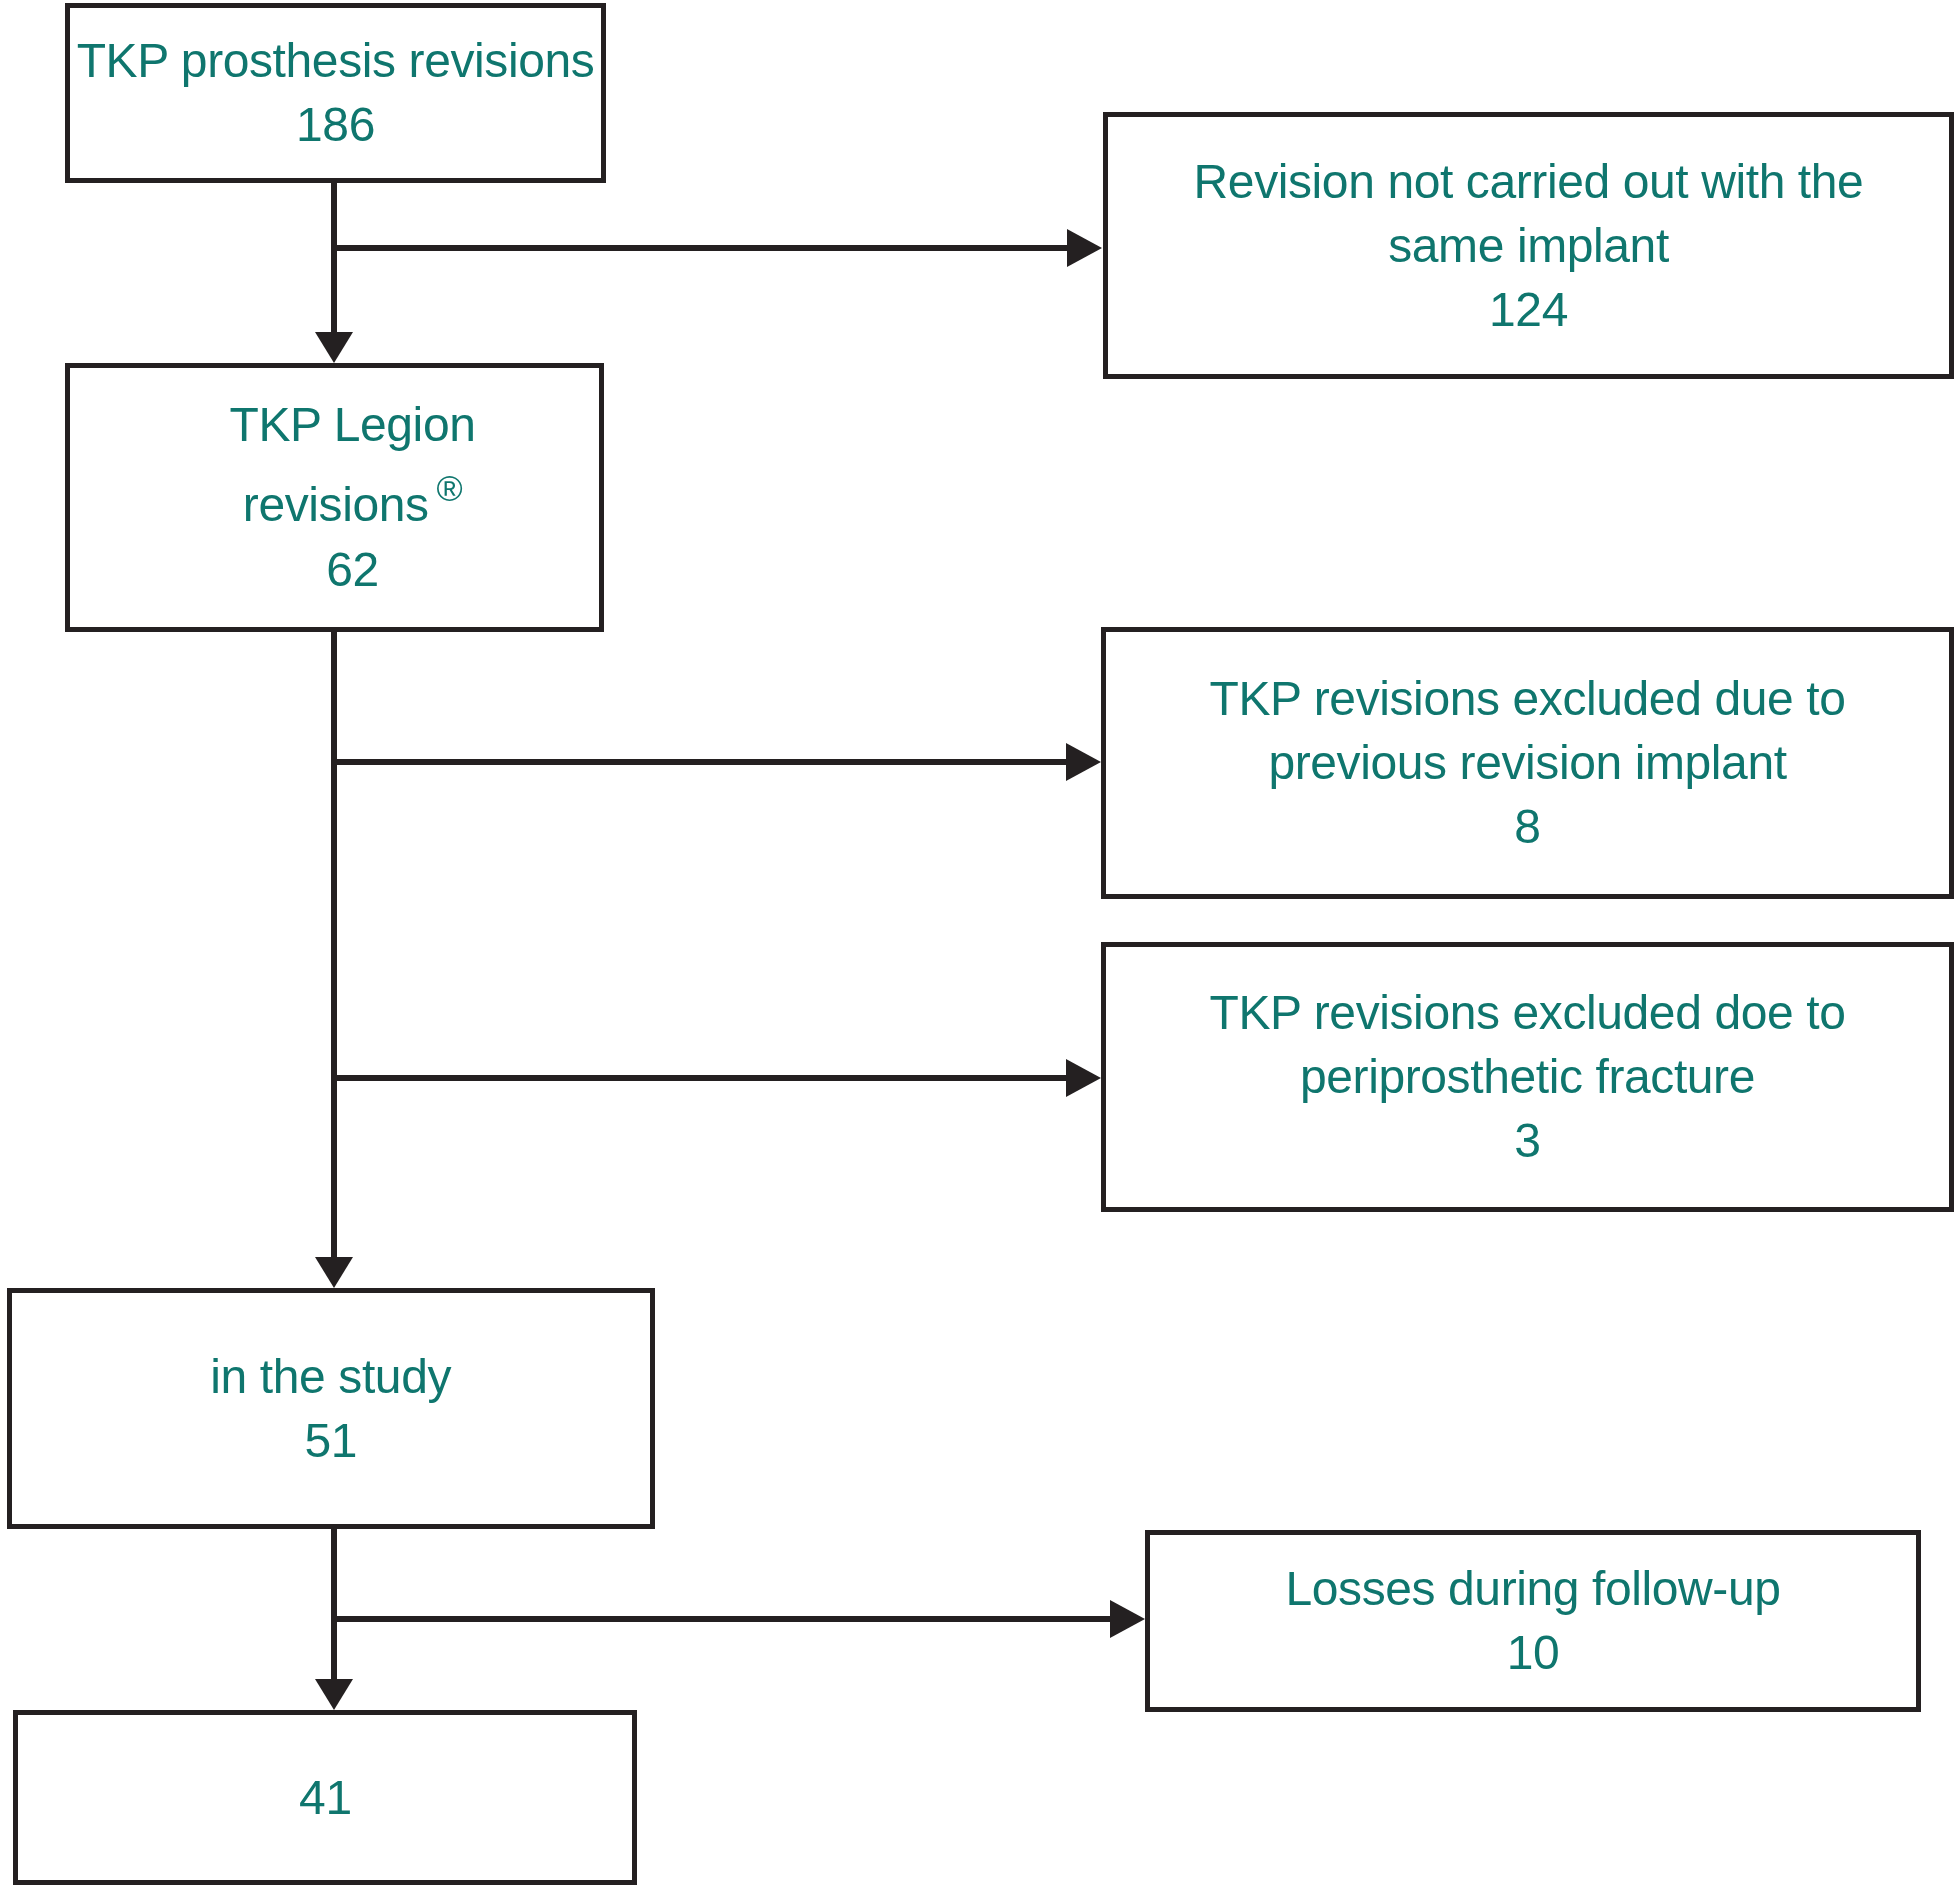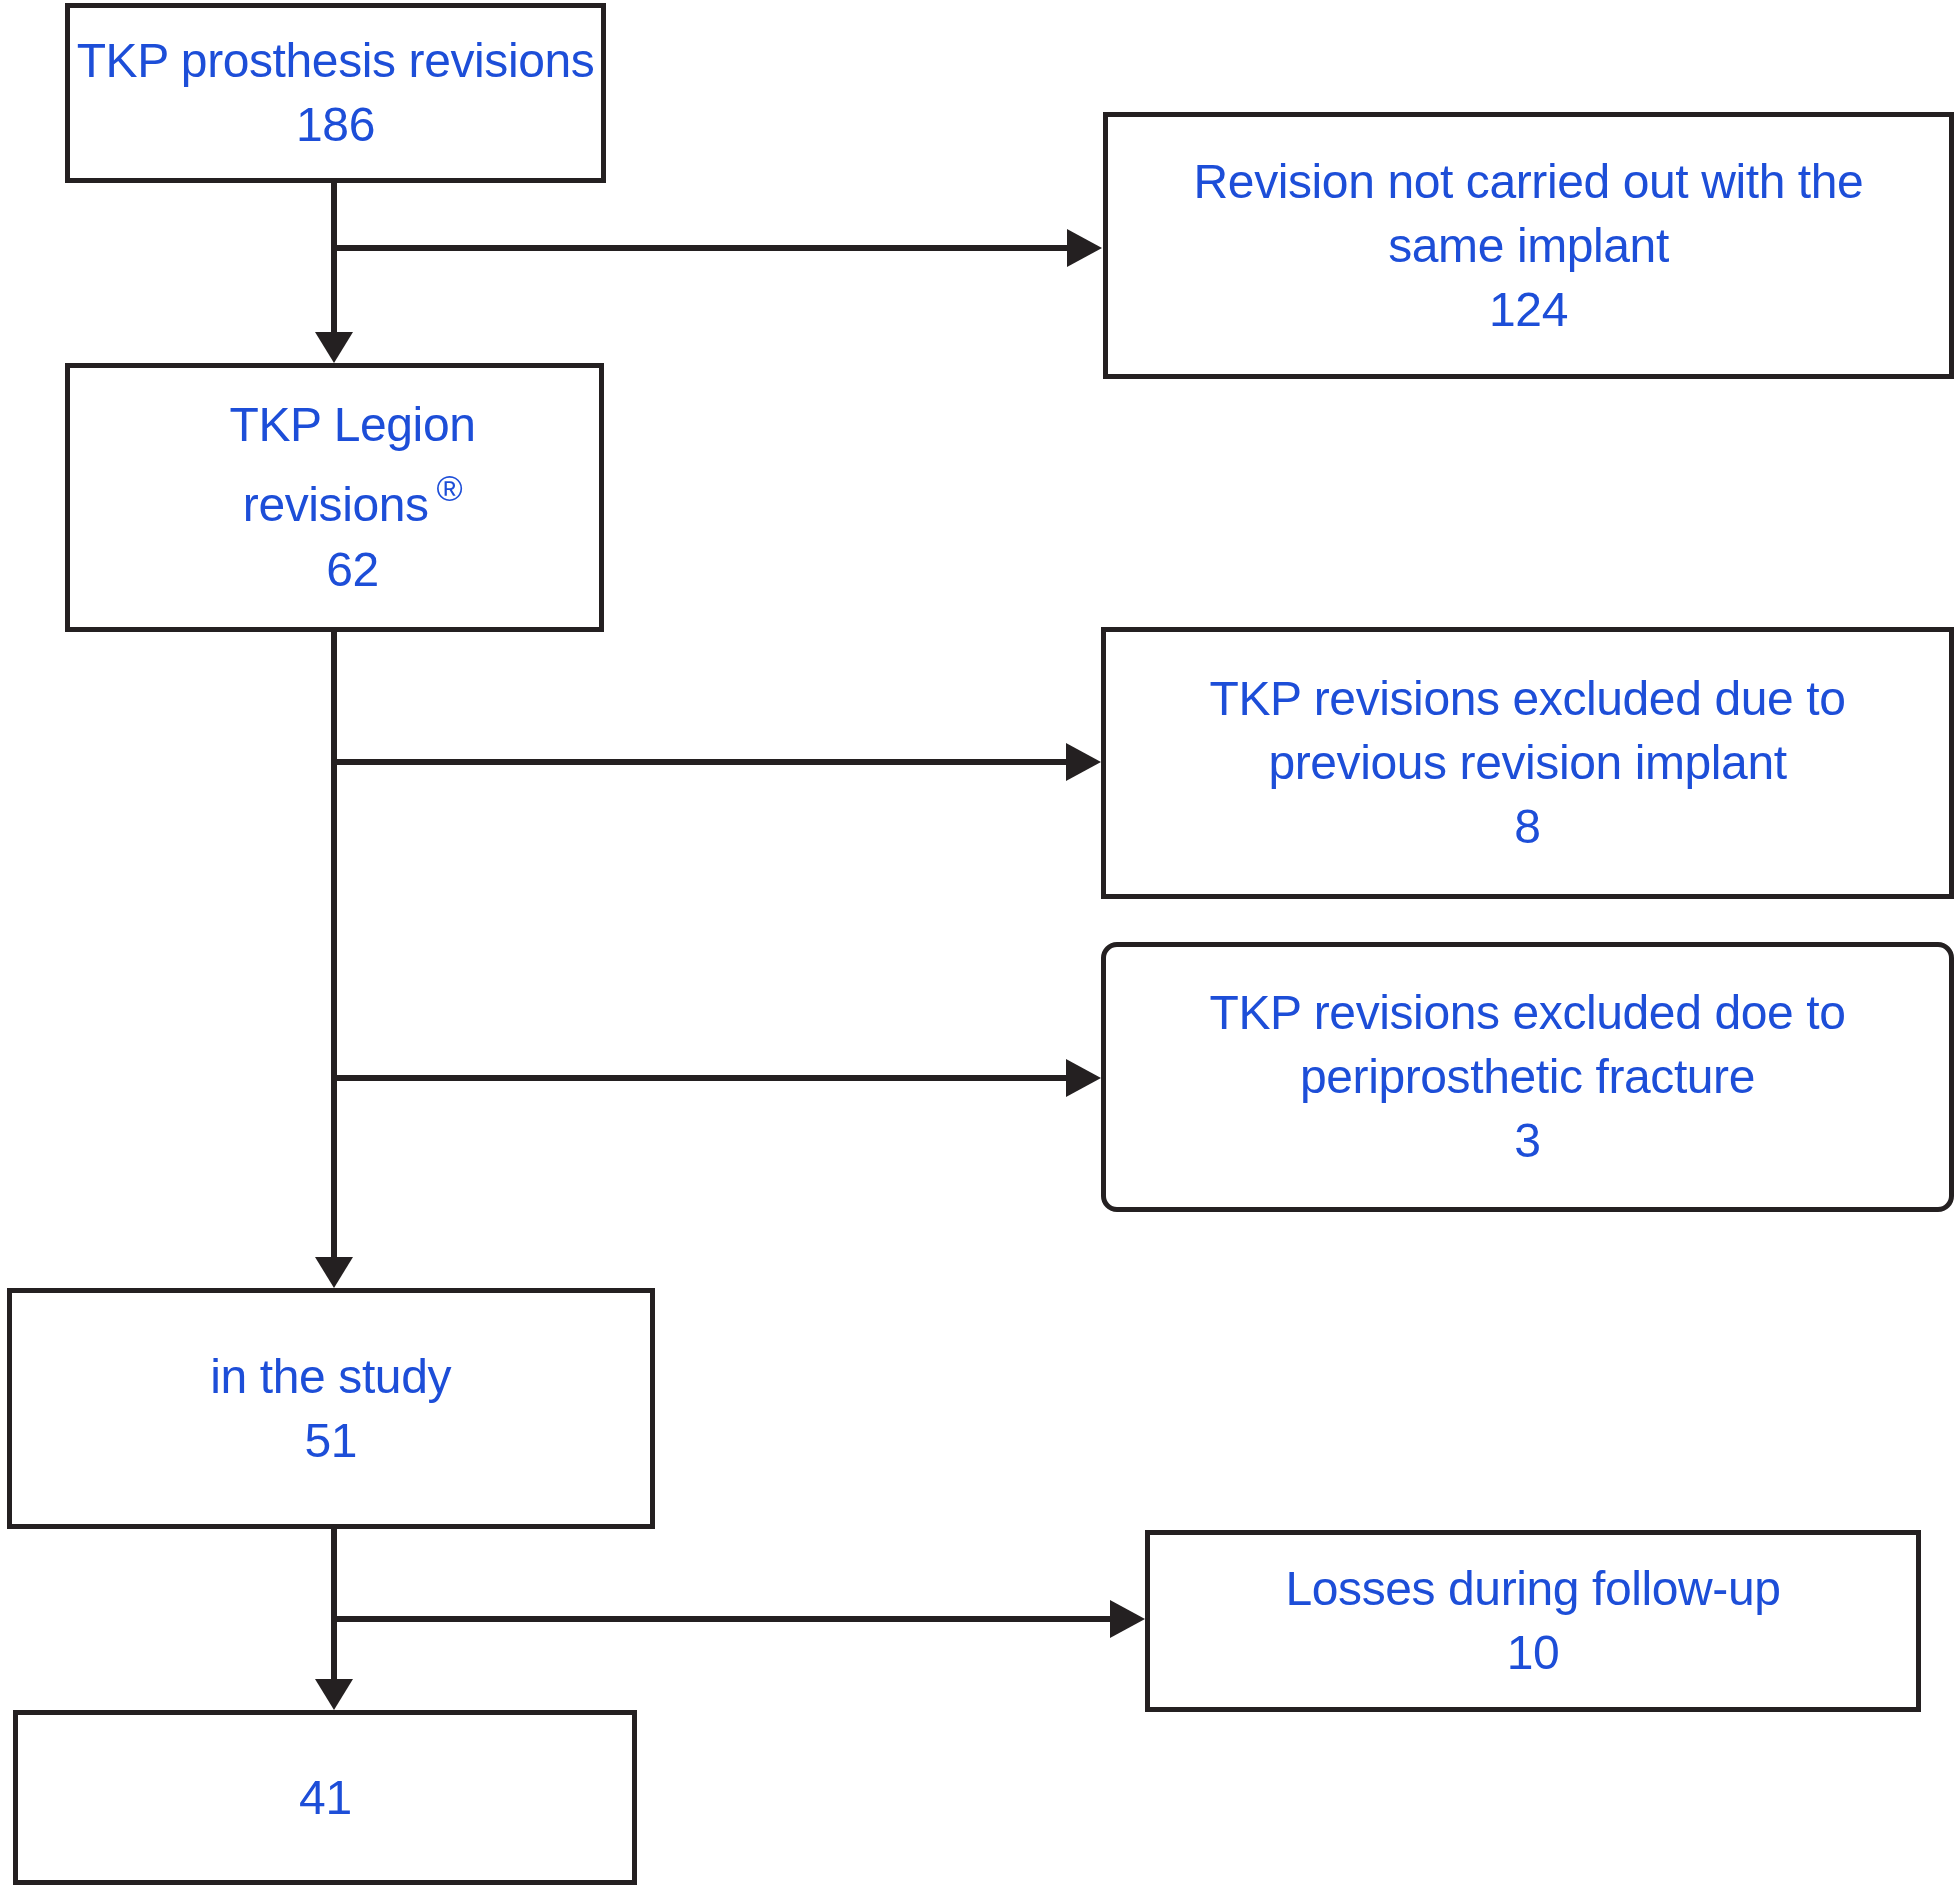--- a/index.html
+++ b/index.html
@@ -6,21 +6,21 @@
     margin: 0;
     padding: 0;
     background: #ffffff;
   }
   .canvas {
     position: relative;
     width: 1958px;
     height: 1893px;
     background: #ffffff;
     font-family: "Liberation Sans", "DejaVu Sans", sans-serif;
-    color: #1d4ed8;
+    color: #0f766e;
     overflow: hidden;
   }
   .box {
     position: absolute;
     box-sizing: border-box;
     border: 5px solid #242021;
     background: #ffffff;
     display: flex;
     flex-direction: column;
     justify-content: center;
@@ -103,21 +103,21 @@
 
   <div class="box" style="left:1101px; top:627px; width:853px; height:272px;">
     <div class="bline">TKP revisions excluded due to</div>
     <div class="bline">previous revision implant</div>
     <div class="bline">8</div>
   </div>
 
   <div class="hline" style="left:334px; top:1075px; width:732px;"></div>
   <div class="arrow-right" style="left:1066px; top:1059px;"></div>
 
-  <div class="box" style="left:1101px; top:942px; width:853px; height:270px;border-radius:16px;">
+  <div class="box" style="left:1101px; top:942px; width:853px; height:270px;">
     <div class="bline">TKP revisions excluded doe to</div>
     <div class="bline">periprosthetic fracture</div>
     <div class="bline">3</div>
   </div>
 
   <div class="box" style="left:6.7px; top:1288px; width:648px; height:241px;">
     <div class="bline">in the study</div>
     <div class="bline">51</div>
   </div>
 

